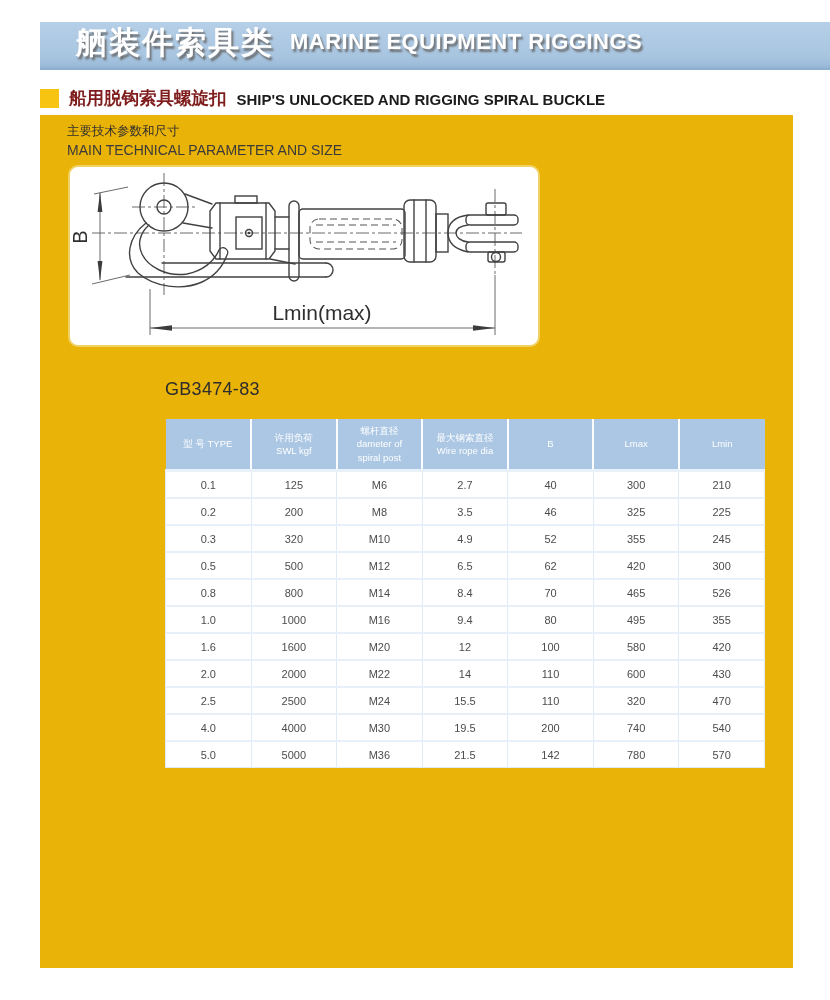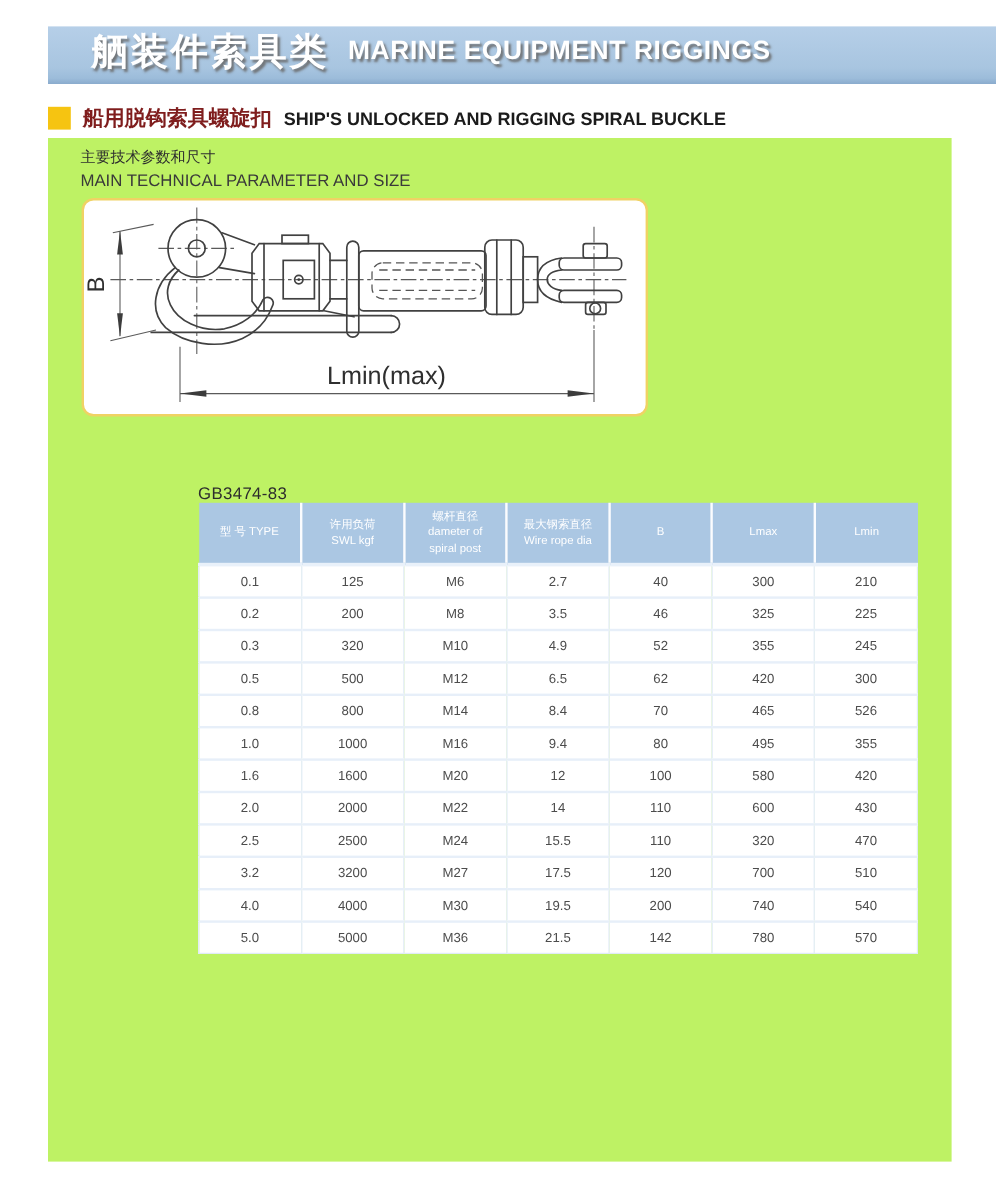--- a/index.html
+++ b/index.html
@@ -15,39 +15,39 @@
   .banner-en{font-size:22px;font-weight:bold;color:#ffffff;margin-left:16px;margin-top:7px;
              text-shadow:2px 3px 2px rgba(105,105,105,.9);white-space:nowrap;letter-spacing:.5px;}
 
   
   .section{position:absolute;left:40px;top:86px;display:flex;align-items:center;}
   .bullet{width:19px;height:19px;background:#f6c411;flex:0 0 auto;}
   .sec-zh{margin-left:10px;font-size:17.5px;font-weight:bold;color:#7f1d1d;white-space:nowrap;}
   .sec-en{margin-left:10px;font-size:15px;font-weight:bold;color:#1b1b1b;margin-top:3px;white-space:nowrap;}
 
   
-  .panel{position:absolute;left:40px;top:115px;width:753px;height:853px;background:#bef264;}
+  .panel{position:absolute;left:40px;top:115px;width:753px;height:853px;background:#eab308;}
 
   .param{position:absolute;left:27px;top:8px;line-height:1.3;}
   .param-zh{font-size:12.5px;color:#2e2e2e;}
   .param-en{font-size:14px;color:#3a3a3a;margin-top:2px;}
 
   
   .draw-box{position:absolute;left:28px;top:50px;width:468px;height:178px;background:#ffffff;
             border:2px solid #f0d264;border-radius:10px;}
   .draw-box svg{display:block;width:100%;height:100%;}
   .dline{stroke:#414141;stroke-width:1.4;fill:none;stroke-linecap:round;}
   .dthin{stroke:#5a5a5a;stroke-width:.9;fill:none;}
   .dcl{stroke:#5a5a5a;stroke-width:.9;fill:none;stroke-dasharray:13 3 3 3;}
   .dhid{stroke:#555;stroke-width:1.05;fill:none;stroke-dasharray:7 4;}
   .dfill{fill:#3c3c3c;stroke:none;}
   .dtext{fill:#2f2f2f;font-family:"Liberation Sans","DejaVu Sans",sans-serif;}
 
   
-  .gb{position:absolute;left:125px;top:288px;font-size:14px;color:#2d2d2d;letter-spacing:.3px;text-align:center;}
+  .gb{position:absolute;left:125px;top:264px;font-size:18px;color:#2d2d2d;letter-spacing:.3px;text-align:center;}
 
   
   .spec{position:absolute;left:125px;top:304px;width:600px;border-collapse:collapse;table-layout:fixed;}
   .spec th{background:#abc7e3;color:#ffffff;font-weight:normal;font-size:9.5px;line-height:1.4;
            height:46px;vertical-align:middle;text-align:center;padding:2px 1px;
            border-left:2px solid #fbfcfe;border-bottom:3px solid #e9f1fa;}
   .spec th:first-child{border-left:none;}
   .spec td{background:#ffffff;color:#4c4c4c;font-size:11px;text-align:center;height:25px;
            border:1px solid #e1ebf7;border-top:2px solid #e7eff9;padding:0;}
 </style>
@@ -252,29 +252,20 @@
           <tr>
             <td>2.5</td>
             <td>2500</td>
             <td>M24</td>
             <td>15.5</td>
             <td>110</td>
             <td>320</td>
             <td>470</td>
           </tr>
           <tr>
-            <td>3.2</td>
-            <td>3200</td>
-            <td>M27</td>
-            <td>17.5</td>
-            <td>120</td>
-            <td>700</td>
-            <td>510</td>
-          </tr>
-          <tr>
             <td>4.0</td>
             <td>4000</td>
             <td>M30</td>
             <td>19.5</td>
             <td>200</td>
             <td>740</td>
             <td>540</td>
           </tr>
           <tr>
             <td>5.0</td>

